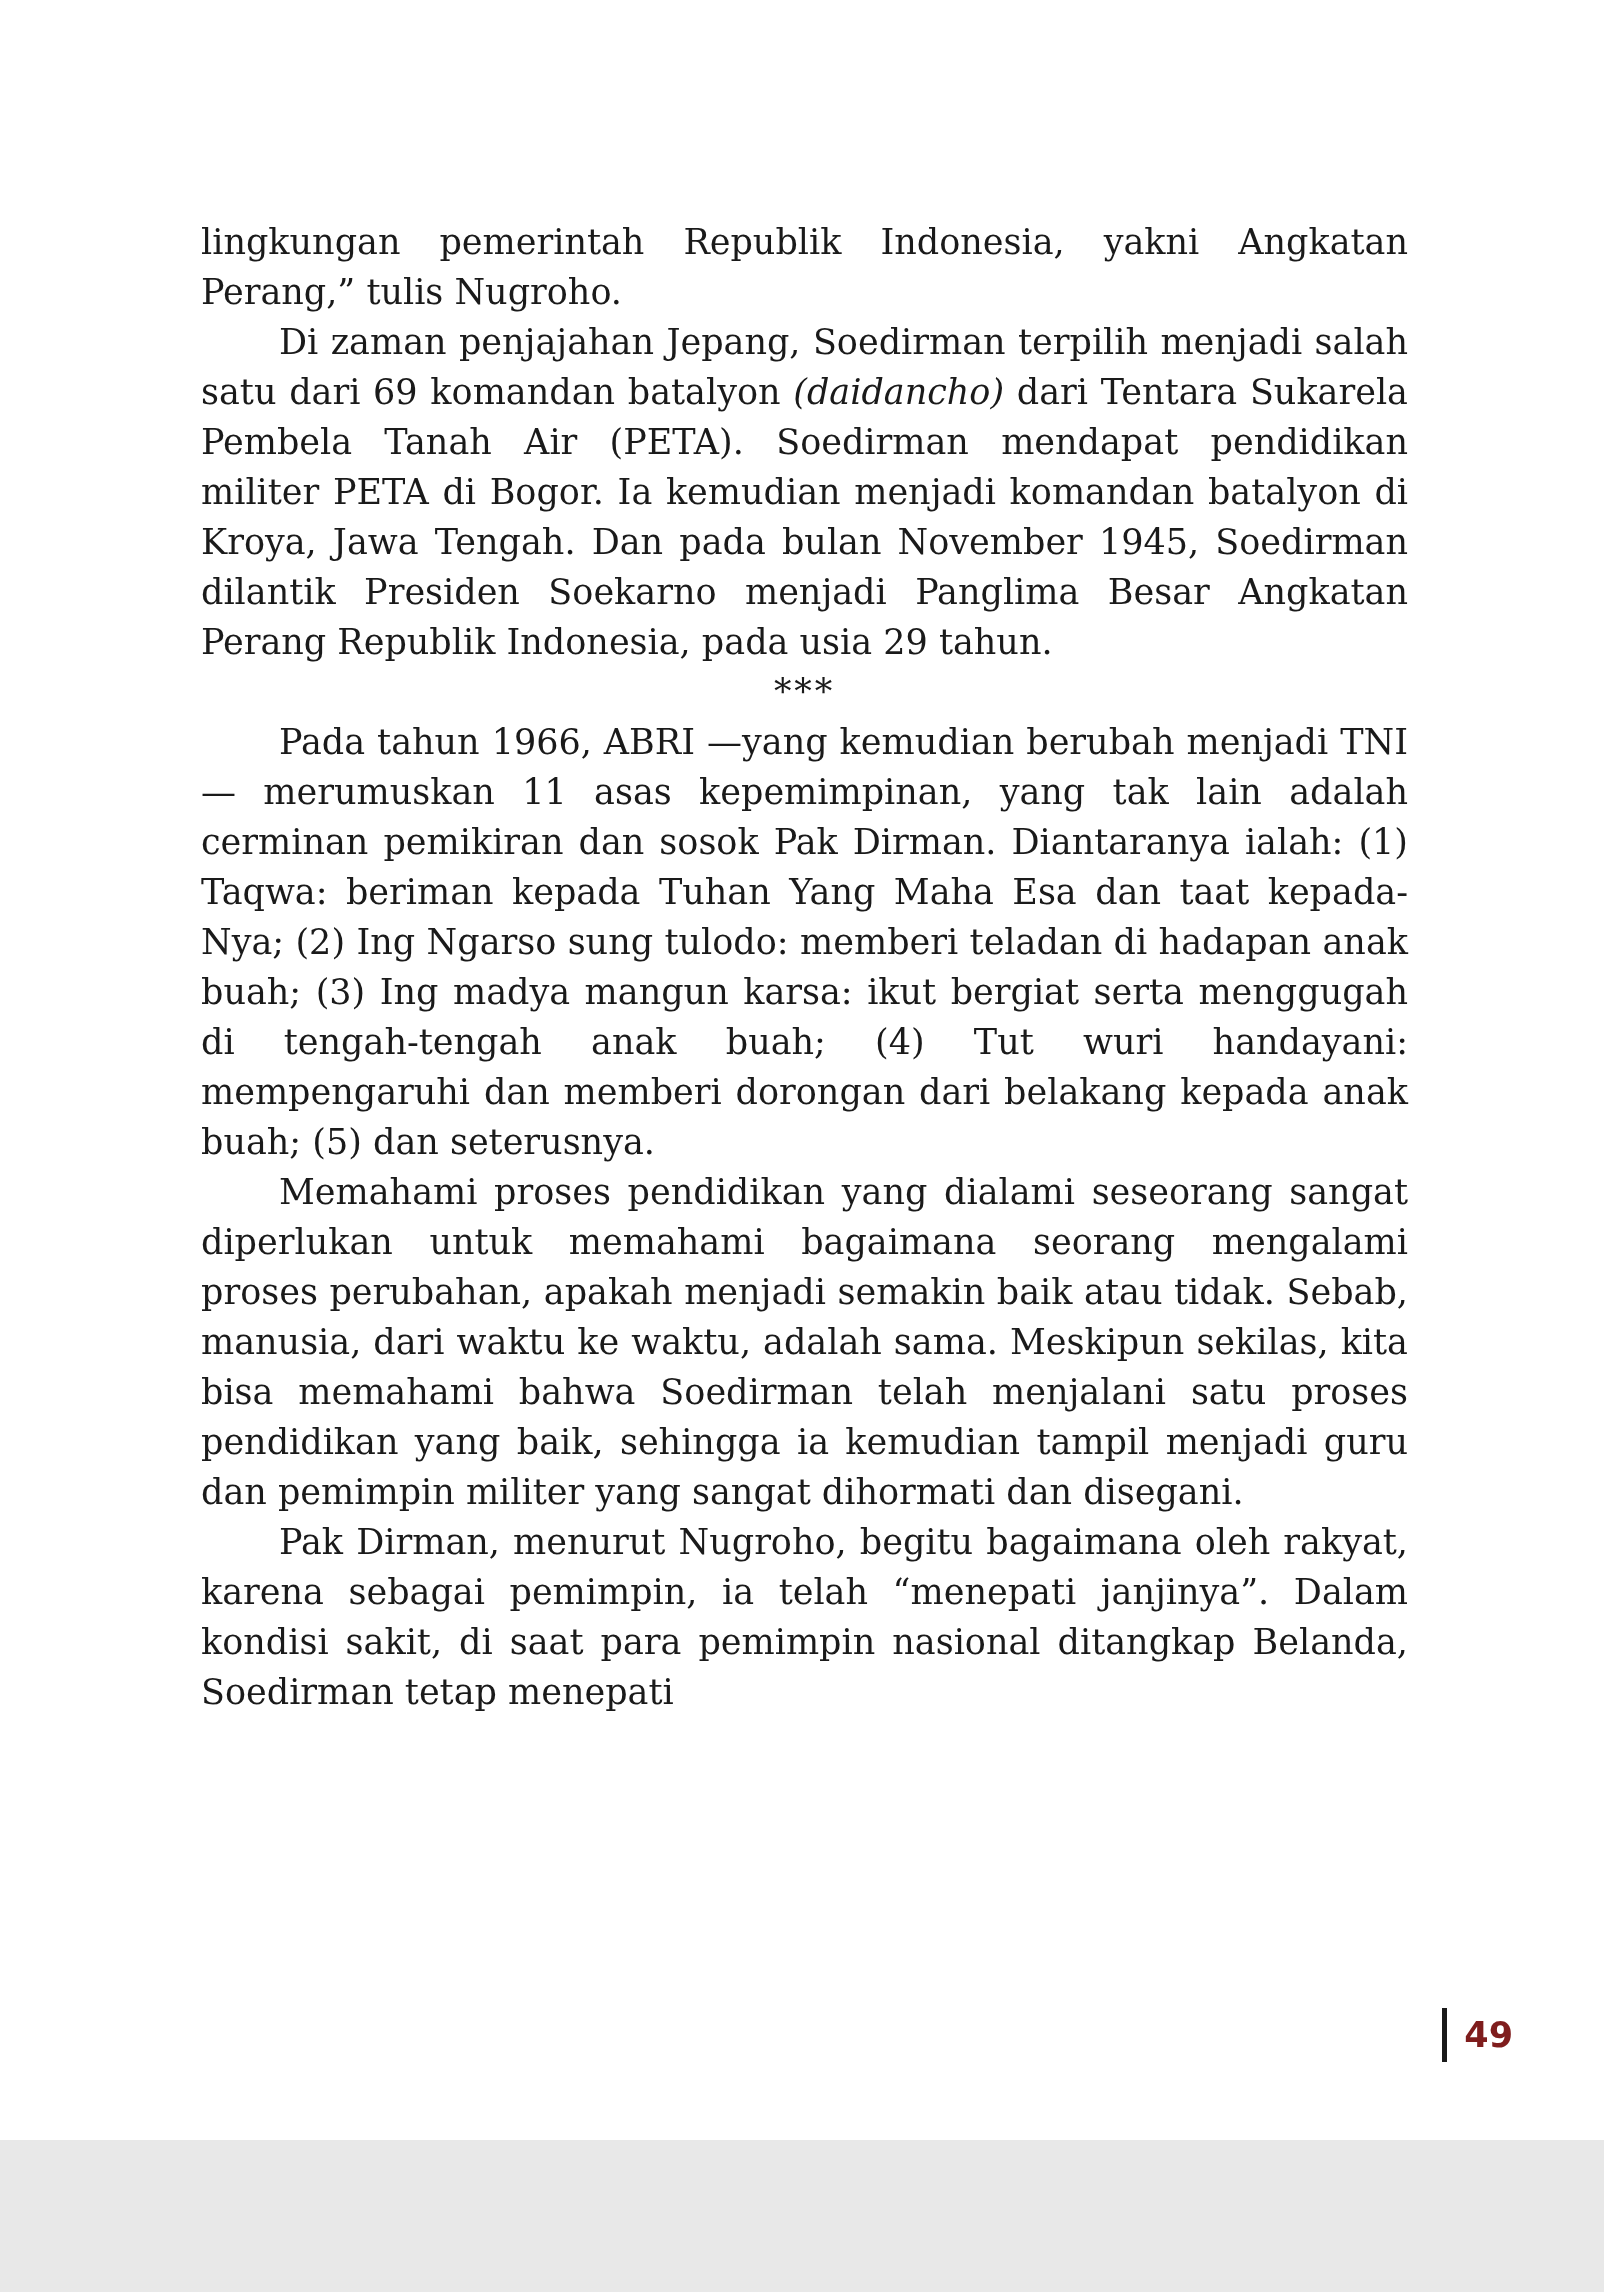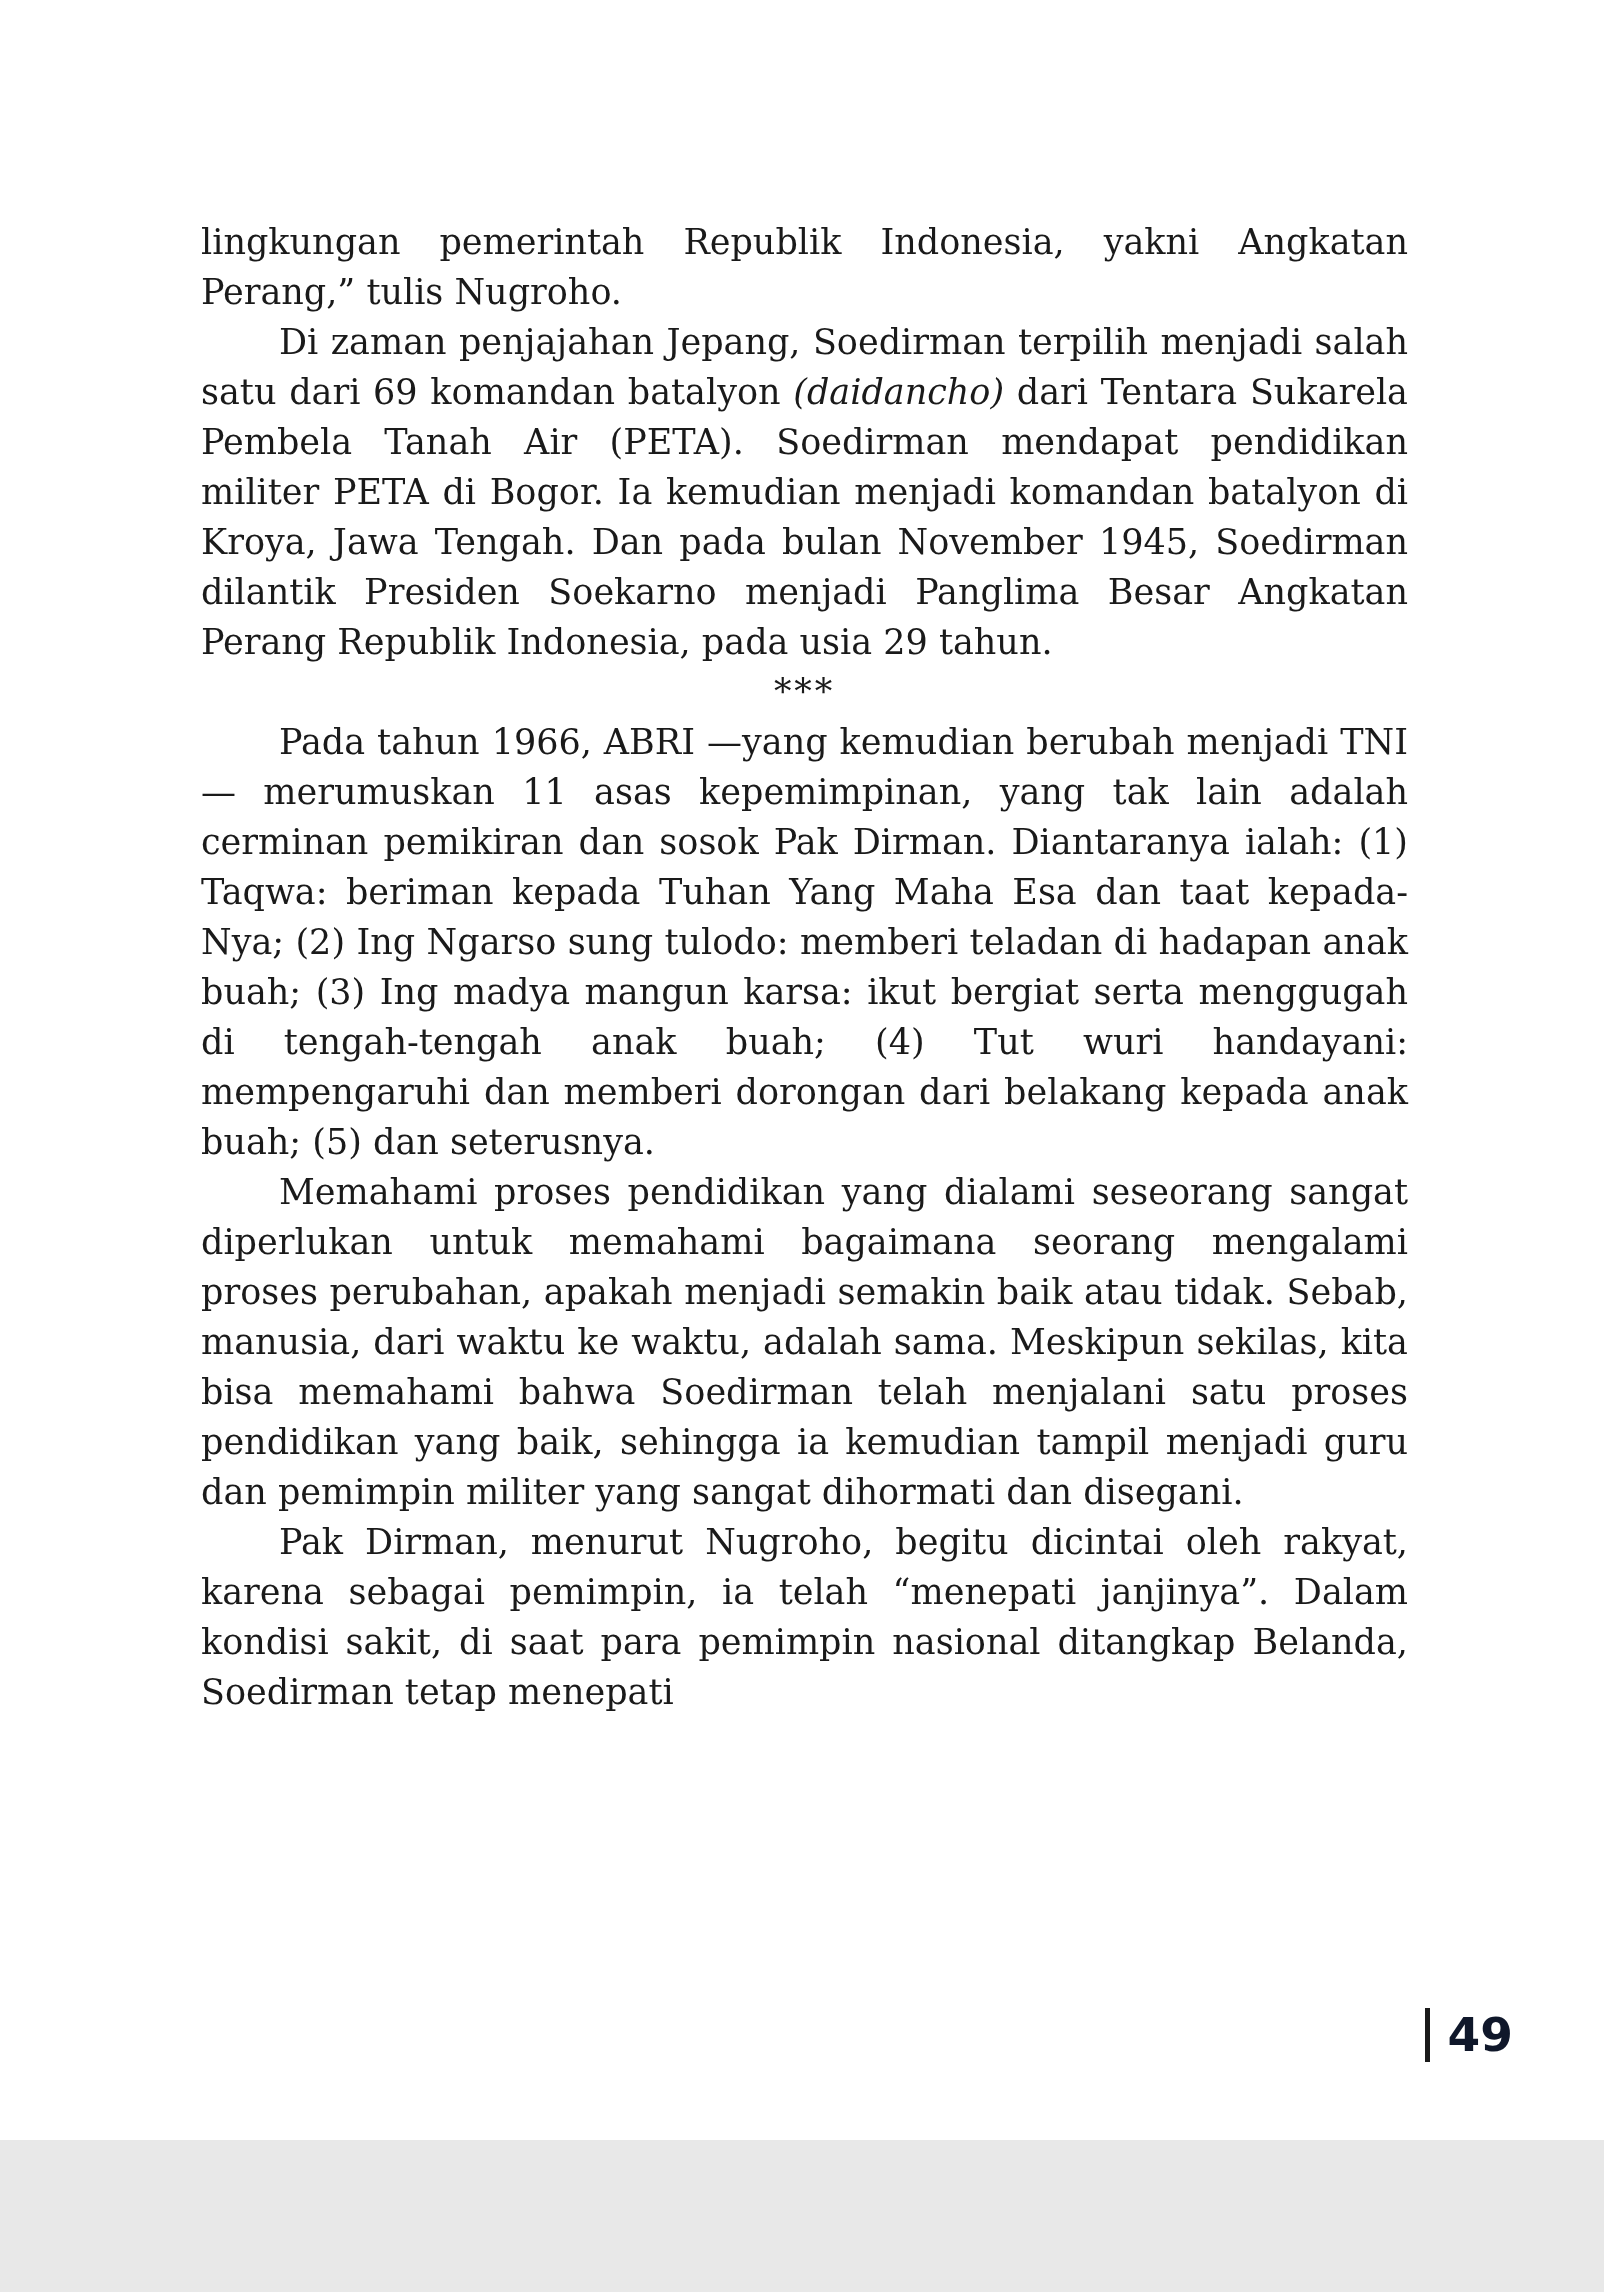--- a/index.html
+++ b/index.html
@@ -52,42 +52,42 @@
   .page-number-rule {
     display: inline-block;
     width: 4.9px;
     height: 54px;
     background: #1a1a1a;
     margin-right: 17.5px;
   }
   .page-number {
     font-family: "DejaVu Sans", "Liberation Sans", sans-serif;
     font-weight: bold;
-    font-size: 47px;
-    color: #0f172a;
+    font-size: 35px;
+    color: #7f1d1d;
   }
 </style>
 </head>
 <body>
 
 <div class="page">
 
   <main class="text-block">
 
     <p class="para no-indent"><span>lingkungan pemerintah Republik Indonesia, yakni Angkatan Perang,” tulis Nugroho.</span></p>
 
     <p class="para"><span>Di zaman penjajahan Jepang, Soedirman terpilih menjadi salah satu dari 69 komandan batalyon </span><em>(daidancho)</em><span> dari Tentara Sukarela Pembela Tanah Air (PETA). Soedirman mendapat pendidikan militer PETA di Bogor. Ia kemudian menjadi komandan batalyon di Kroya, Jawa Tengah. Dan pada bulan November 1945, Soedirman dilantik Presiden Soekarno menjadi Panglima Besar Angkatan Perang Republik Indonesia, pada usia 29 tahun.</span></p>
 
     <div class="separator">***</div>
 
     <p class="para">Pada tahun 1966, ABRI —yang kemudian berubah menjadi TNI— merumuskan 11 asas kepemimpinan, yang tak lain adalah cerminan pemikiran dan sosok Pak Dirman. Diantaranya ialah: (1) Taqwa: beriman kepada Tuhan Yang Maha Esa dan taat kepada-Nya; (2) Ing Ngarso sung tulodo: memberi teladan di hadapan anak buah; (3) Ing madya mangun karsa: ikut bergiat serta menggugah di tengah-tengah anak buah; (4) Tut wuri handayani: mempengaruhi dan memberi dorongan dari belakang kepada anak buah; (5) dan seterusnya.</p>
 
     <p class="para">Memahami proses pendidikan yang dialami seseorang sangat diperlukan untuk memahami bagaimana seorang mengalami proses perubahan, apakah menjadi semakin baik atau tidak. Sebab, manusia, dari waktu ke waktu, adalah sama. Meskipun sekilas, kita bisa memahami bahwa Soedirman telah menjalani satu proses pendidikan yang baik, sehingga ia kemudian tampil menjadi guru dan pemimpin militer yang sangat dihormati dan disegani.</p>
 
-    <p class="para">Pak Dirman, menurut Nugroho, begitu dicintai oleh rakyat, karena sebagai pemimpin, ia telah “menepati janjinya”. Dalam kondisi sakit, di saat para pemimpin nasional ditangkap Belanda, Soedirman tetap menepati</p>
+    <p class="para">Pak Dirman, menurut Nugroho, begitu bagaimana oleh rakyat, karena sebagai pemimpin, ia telah “menepati janjinya”. Dalam kondisi sakit, di saat para pemimpin nasional ditangkap Belanda, Soedirman tetap menepati</p>
 
   </main>
 
   <footer class="page-footer">
     <span class="page-number-rule"></span>
     <span class="page-number">49</span>
   </footer>
 
 </div>
 

